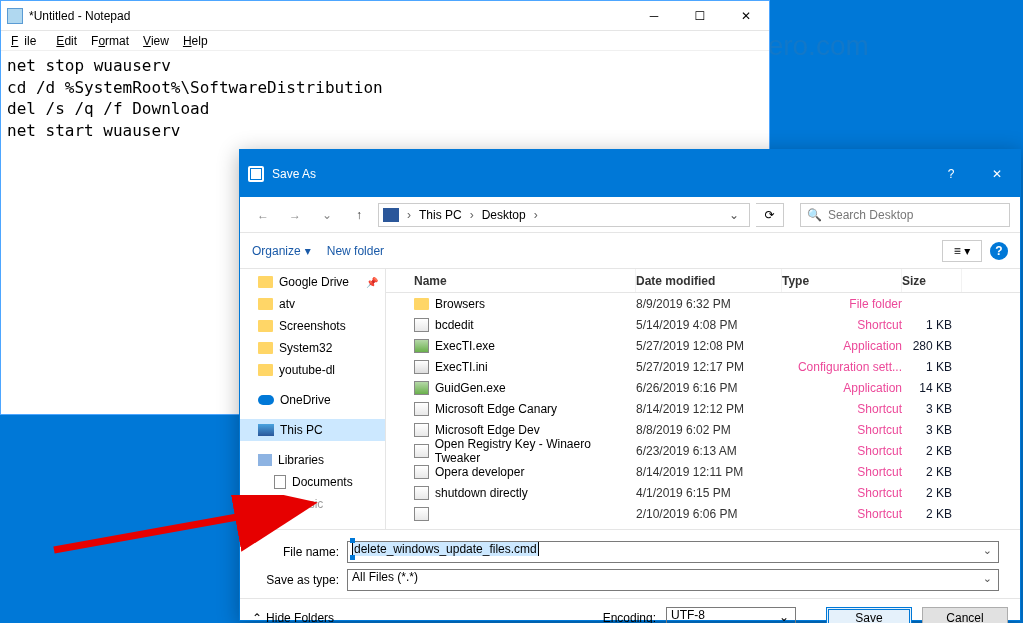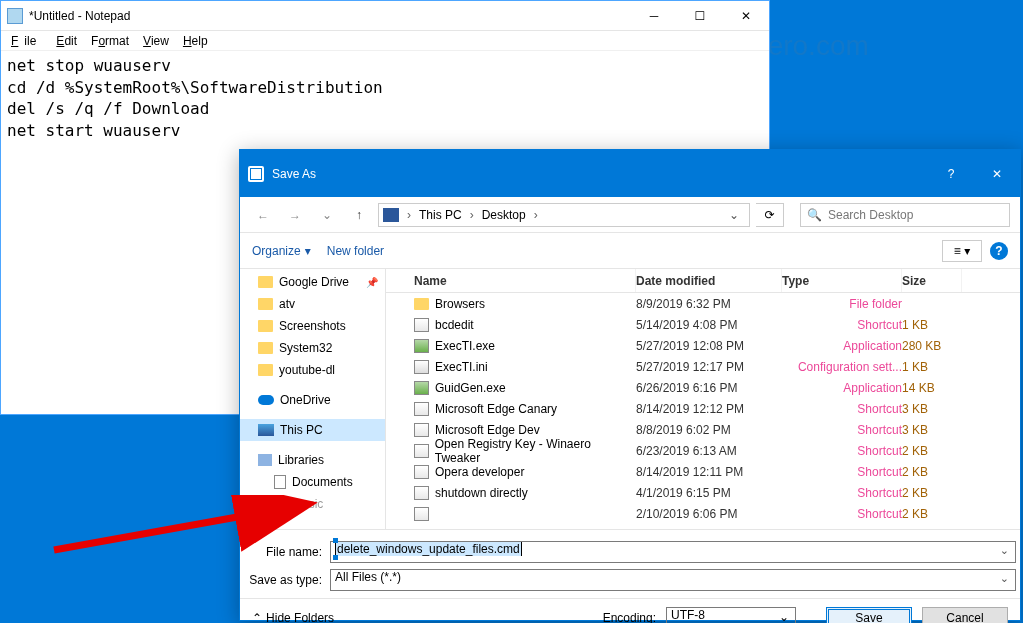--- a/index.html
+++ b/index.html
@@ -58,27 +58,27 @@
 .fp-head { display:flex; height:24px; align-items:center; border-bottom:1px solid #e5e5e5; color:#333; font-size:12px;font-weight:bold;}
 .fp-col-name { width:250px; padding-left:28px; }
 .fp-col-date { width:146px; }
 .fp-col-type { width:120px; }
 .fp-col-size { width:60px; text-align:right; padding-right:10px;}
 .fp-col { border-right:1px solid #f2f2f2; height:100%; display:flex; align-items:center;}
 .fp-row { display:flex; height:21px; align-items:center; font-size:12px; }
 .fp-name { width:250px; padding-left:28px; display:flex; align-items:center; gap:6px;}
 .fp-date { width:146px; color:#333; }
 .fp-type { width:120px; color:#ec4899;text-align:right; }
-.fp-size { width:60px; padding-right:10px; color:#a16207;}
+.fp-size { width:60px; text-align:right; padding-right:10px; color:#0f172a;}
 .file-ico { width:15px; height:14px; display:inline-block; border:1px solid #888; background:#fff; }
 .shortcut-ico { background:linear-gradient(#fff,#e8e8e8); }
 .app-ico { background:linear-gradient(#b5d8a8,#6ab04c); }
 .ini-ico { background:linear-gradient(#fff,#ddd); }
 
-.sa-fields { border-top:1px solid #e5e5e5; padding:8px 4px 4px; }
+.sa-fields { border-top:1px solid #e5e5e5; padding:8px 21px 4px; }
 .field-row { display:flex; align-items:center; height:28px; gap:8px; }
 .field-label { width:78px; text-align:right; }
 .field-input { flex:1; height:22px; border:1px solid #7a7a7a; padding:0 4px; font-size:12px; position:relative;}
 .field-input.combo:after { content:"⌄"; position:absolute; right:6px; top:2px; color:#555; font-size:11px;}
 .sel-caret { display:inline-block; border-left:1px solid #000; border-right:1px solid #000; padding:0 1px; background:#cce8ff; position:relative;}
 .sel-caret:before, .sel-caret:after { content:""; position:absolute; width:5px; height:5px; background:#0078d7; left:-3px;}
 .sel-caret:before { top:-4px; }
 .sel-caret:after { bottom:-4px; }
 
 .sa-bottom { display:flex; align-items:center; padding:8px 12px; gap:10px; border-top:1px solid #e5e5e5; }

